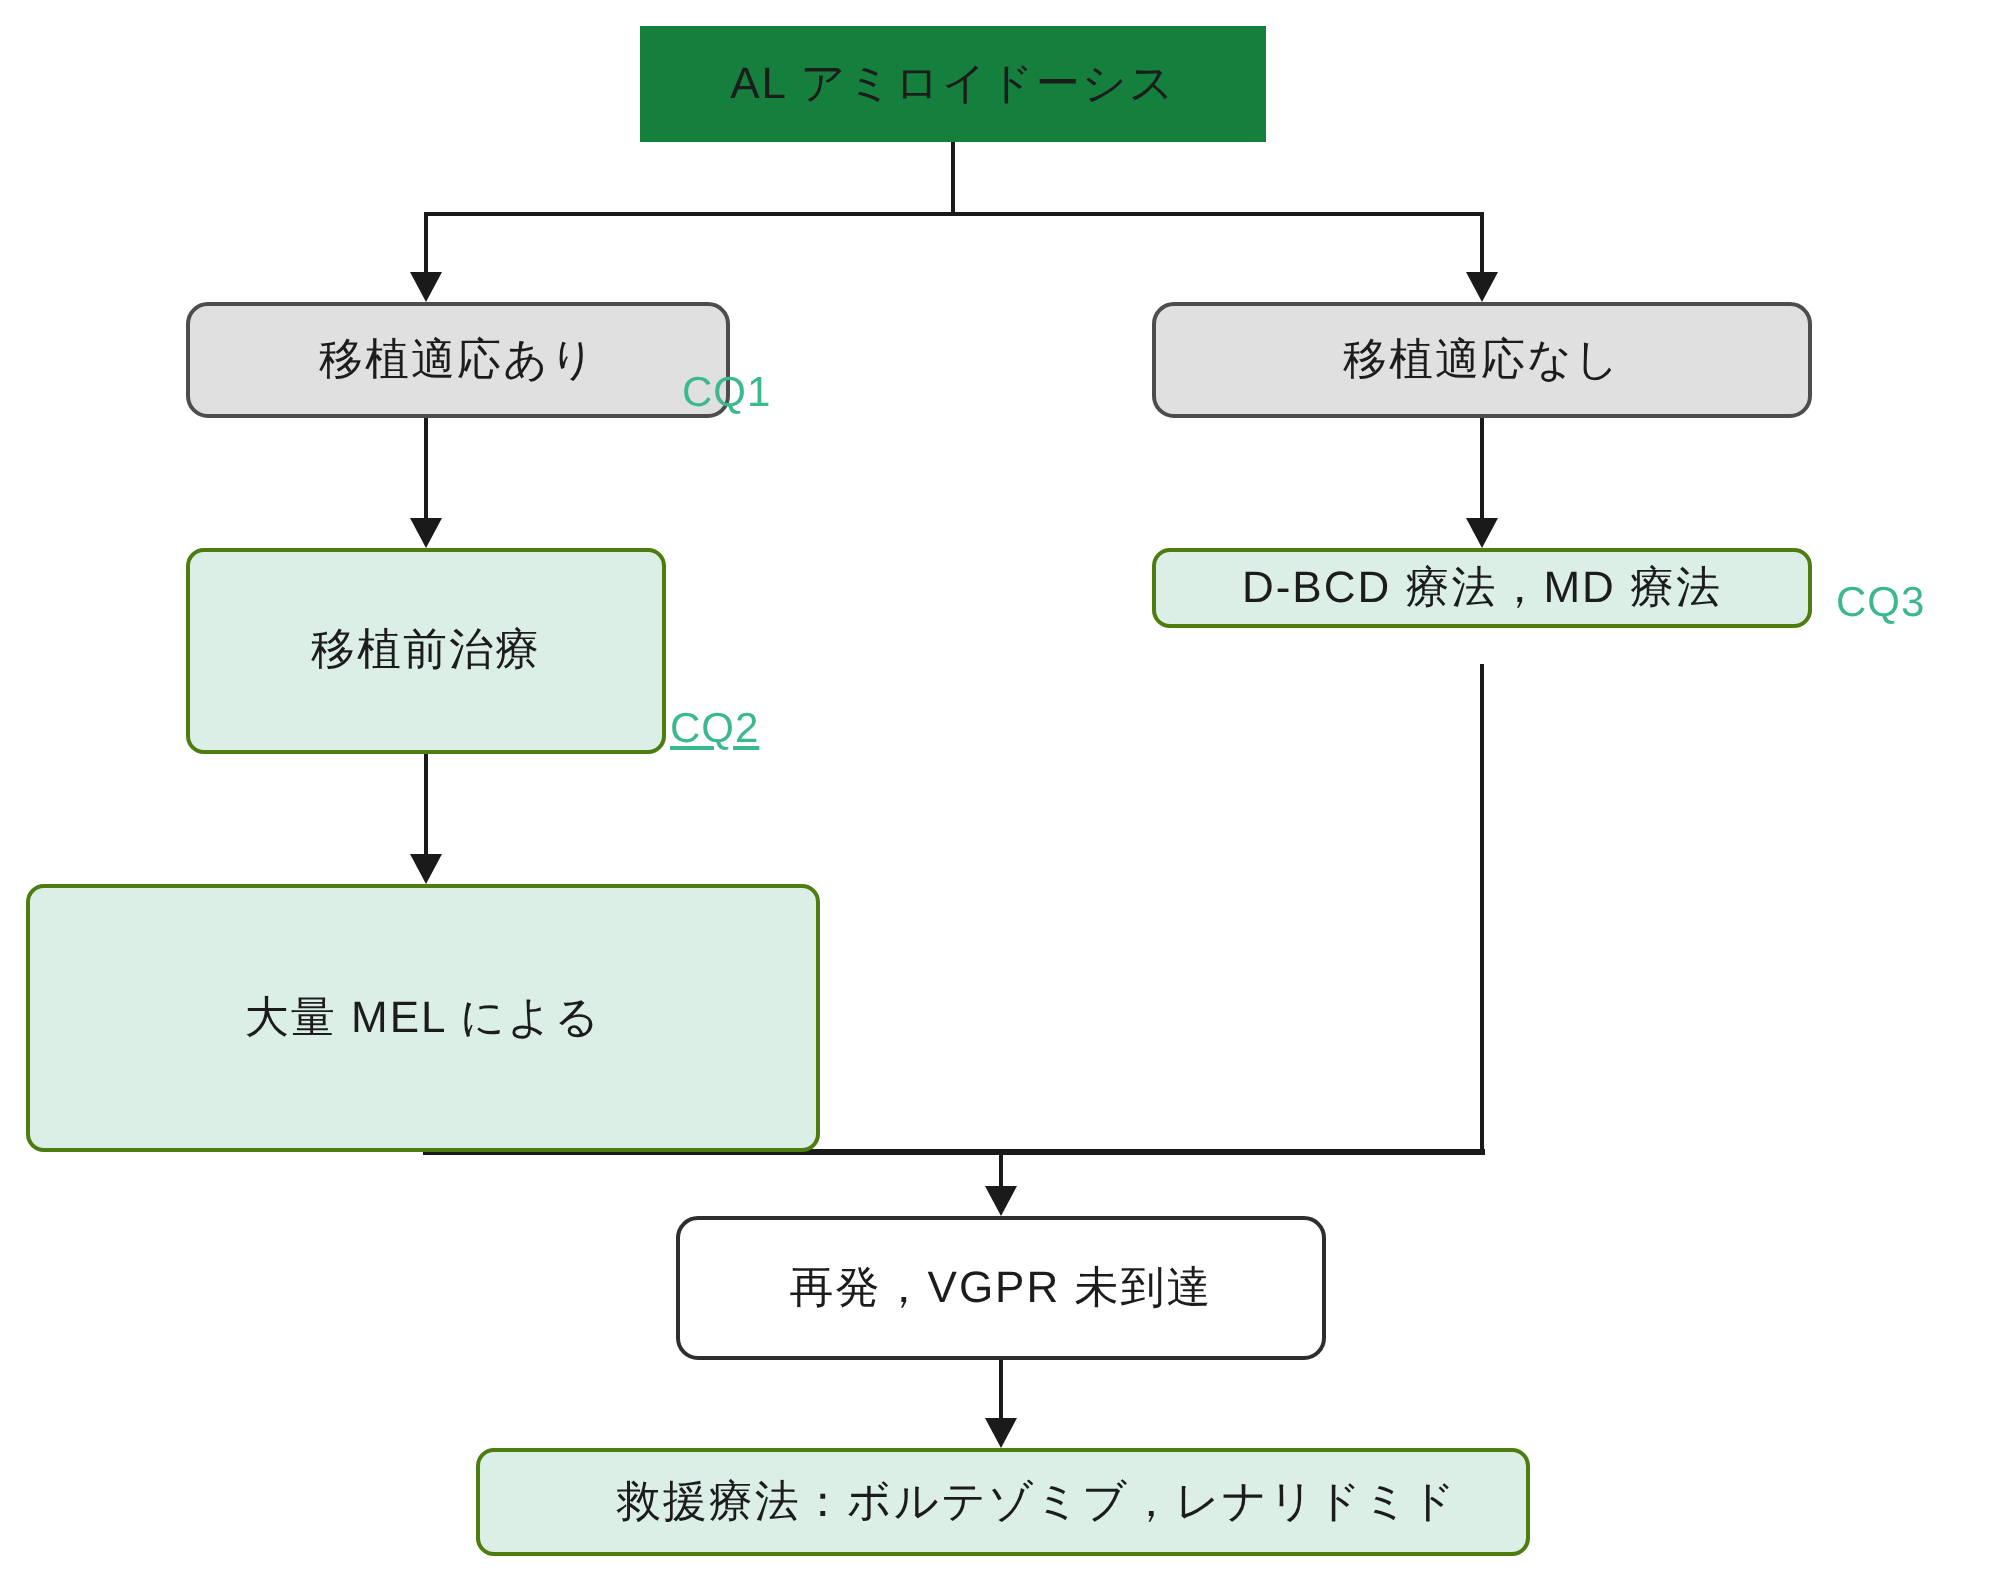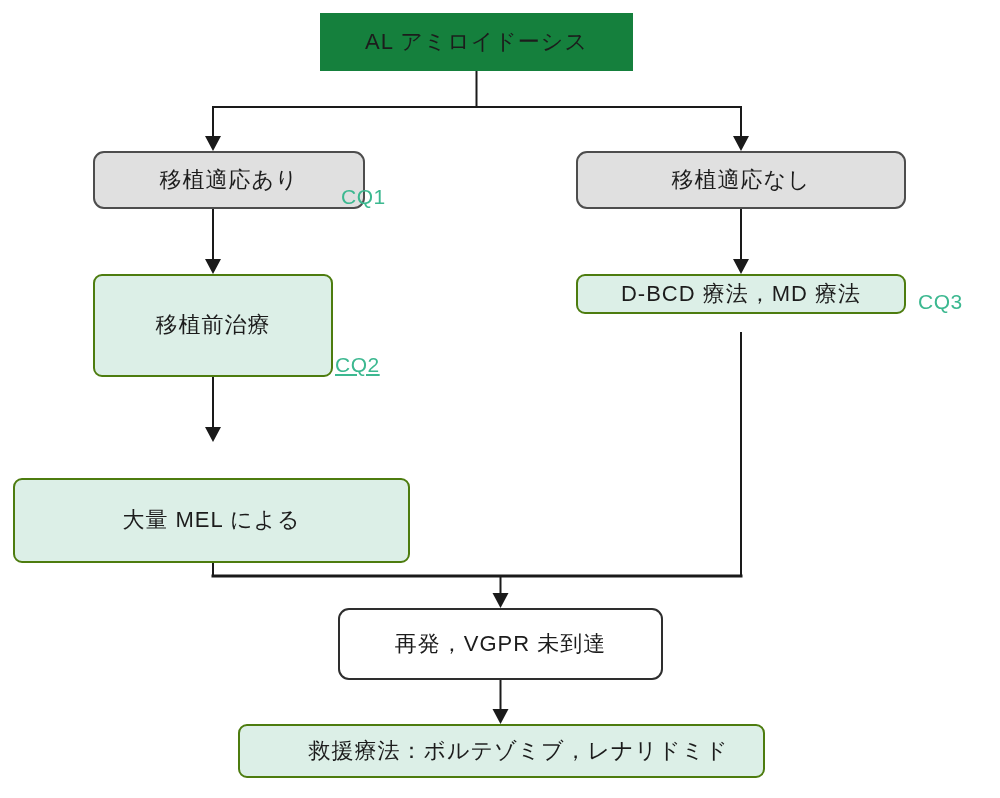--- a/index.html
+++ b/index.html
@@ -55,21 +55,21 @@
     color: #3cb890;
     letter-spacing: 0.5px;
     line-height: 1.2;
   }
   
   #node-root        { left: 320px; top: 13px;  width: 313px; height: 58px; }
   #node-eligible    { left: 93px;  top: 151px; width: 272px; height: 58px; }
   #node-ineligible  { left: 576px; top: 151px; width: 330px; height: 58px; justify-content: center; }
   #node-pretx       { left: 93px;  top: 274px; width: 240px; height: 103px; }
   #node-inel-tx     { left: 576px; top: 274px; width: 330px; height: 40px; }
-  #node-autotx      { left: 13px;  top: 442px; width: 397px; height: 85px; margin-top: 36px; }
+  #node-autotx      { left: 13px;  top: 442px; width: 397px; height: 134px; }
   #node-relapse     { left: 338px; top: 608px; width: 325px; height: 72px; }
   #node-salvage     { left: 238px; top: 724px; width: 527px; height: 54px; padding-left: 34px; }
   #cq1 { left: 341px; top: 184px; }
   #cq2 { left: 335px; top: 352px; text-decoration: underline; }
   #cq3 { left: 918px; top: 289px; }
   .connectors {
     position: absolute;
     left: 0; top: 0;
     width: 1000px;
     height: 798px;

